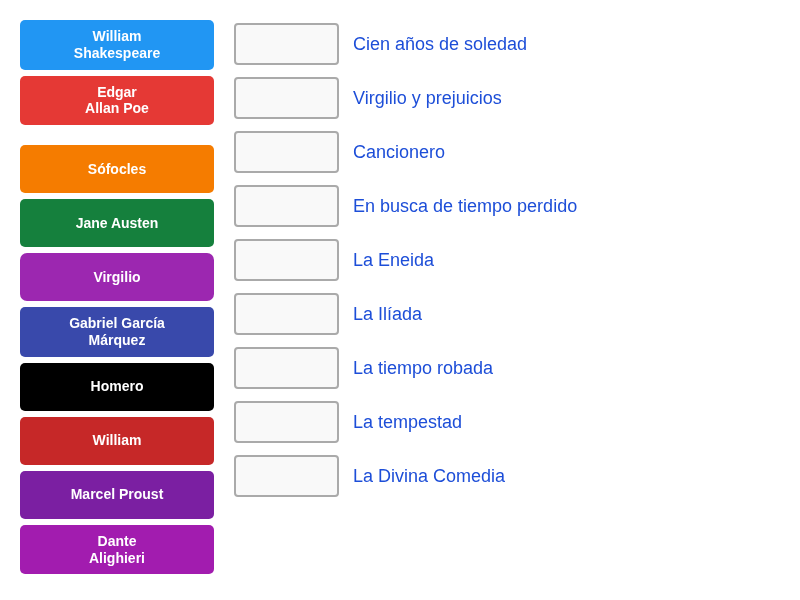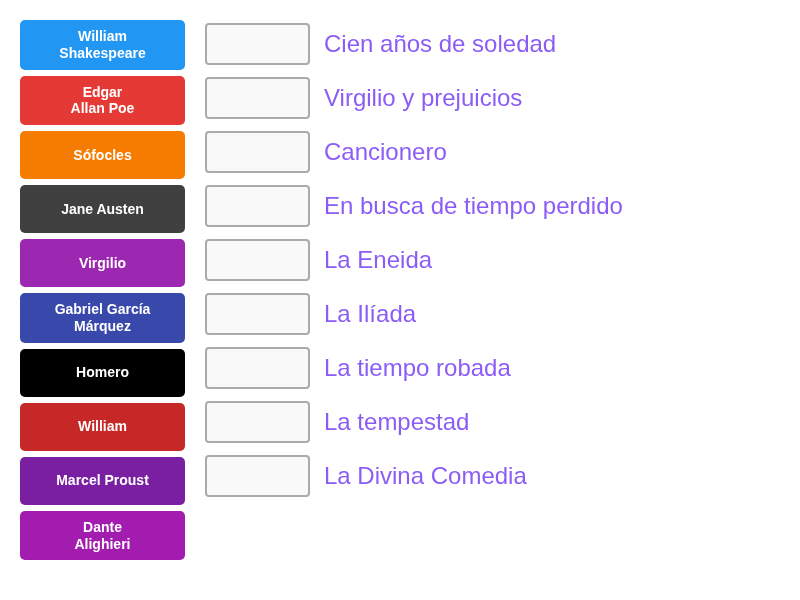--- a/index.html
+++ b/index.html
@@ -16,21 +16,21 @@
     .container {
       display: flex;
       flex-direction: row;
       gap: 20px;
       width: 100%;
     }
     .authors-column {
       display: flex;
       flex-direction: column;
       gap: 6px;
-      width: 165px;
+      width: 194px;
       flex-shrink: 0;
     }
     .author-btn {
       display: flex;
       align-items: center;
       justify-content: center;
       text-align: center;
       color: #fff;
       font-weight: bold;
       font-size: 14px;
@@ -55,49 +55,49 @@
     }
     .drop-box {
       width: 105px;
       height: 42px;
       border: 2px solid #aaa;
       border-radius: 4px;
       background: #f9f9f9;
       flex-shrink: 0;
     }
     .book-title {
-      font-size: 24px;
-      color: #8b5cf6;
+      font-size: 18px;
+      color: #1d4ed8;
       white-space: nowrap;
     }
 
     
     .color-blue       { background: #2196f3; }
     .color-red        { background: #e53935; }
-    .color-orange     { background: #f57c00; }
-    .color-green      { background: #404040; }
+    .color-orange     { background: #f57c00; margin-top: 14px; }
+    .color-green      { background: #15803d; }
     .color-purple     { background: #9c27b0; }
     .color-darkblue   { background: #3949ab; }
     .color-teal       { background: #000000; }
     .color-deepred    { background: #c62828; }
     .color-violet     { background: #7b1fa2; }
     .color-lightblue  { background: #a21caf; }
   </style>
 </head>
 <body>
 
 <div class="container">
   <div class="authors-column">
   <button class="author-btn color-blue" style="white-space: pre-line;">William
 Shakespeare</button>
       <button class="author-btn color-red" style="white-space: pre-line;">Edgar
 Allan Poe</button>
       <button class="author-btn color-orange" style="white-space: pre-line;">Sófocles</button>
       <button class="author-btn color-green" style="white-space: pre-line;">Jane Austen</button>
-      <button class="author-btn color-purple" style="white-space: pre-line;">Virgilio</button>
+      <button class="author-btn color-purple" style="white-space: pre-line; border-radius: 7px;">Virgilio</button>
       <button class="author-btn color-darkblue" style="white-space: pre-line;">Gabriel García
 Márquez</button>
       <button class="author-btn color-teal" style="white-space: pre-line;">Homero</button>
       <button class="author-btn color-deepred" style="white-space: pre-line;">William</button>
       <button class="author-btn color-violet" style="white-space: pre-line;">Marcel Proust</button>
       <button class="author-btn color-lightblue" style="white-space: pre-line;">Dante
 Alighieri</button>
     </div>
   <div class="matches-column">
   <div class="match-row">

